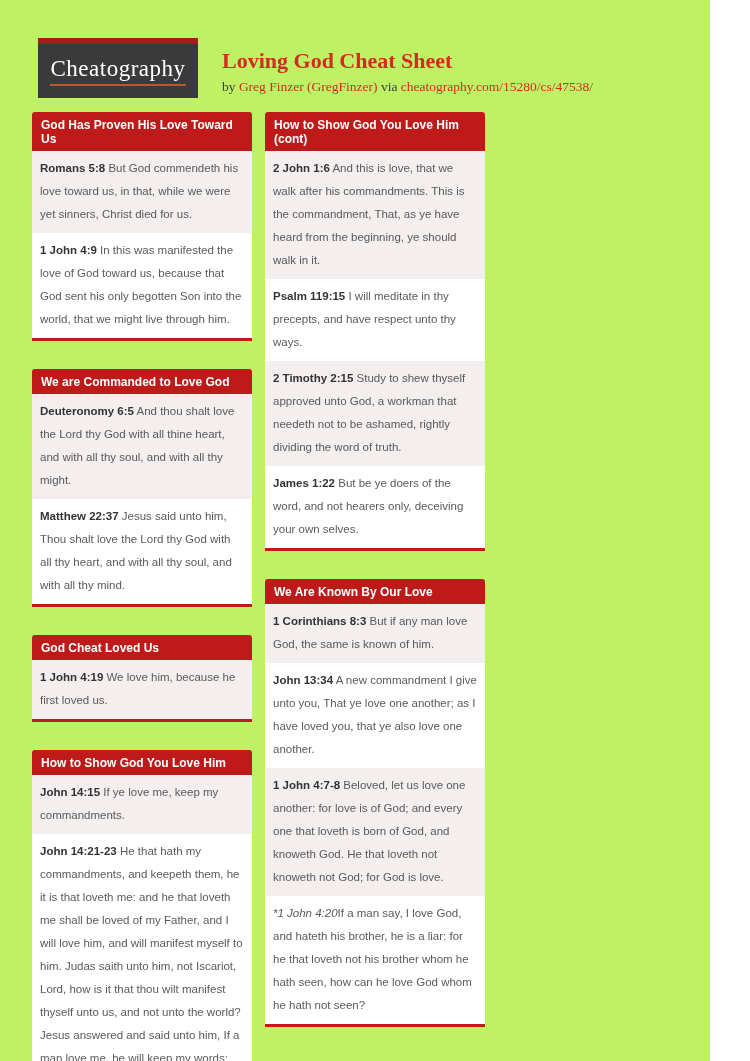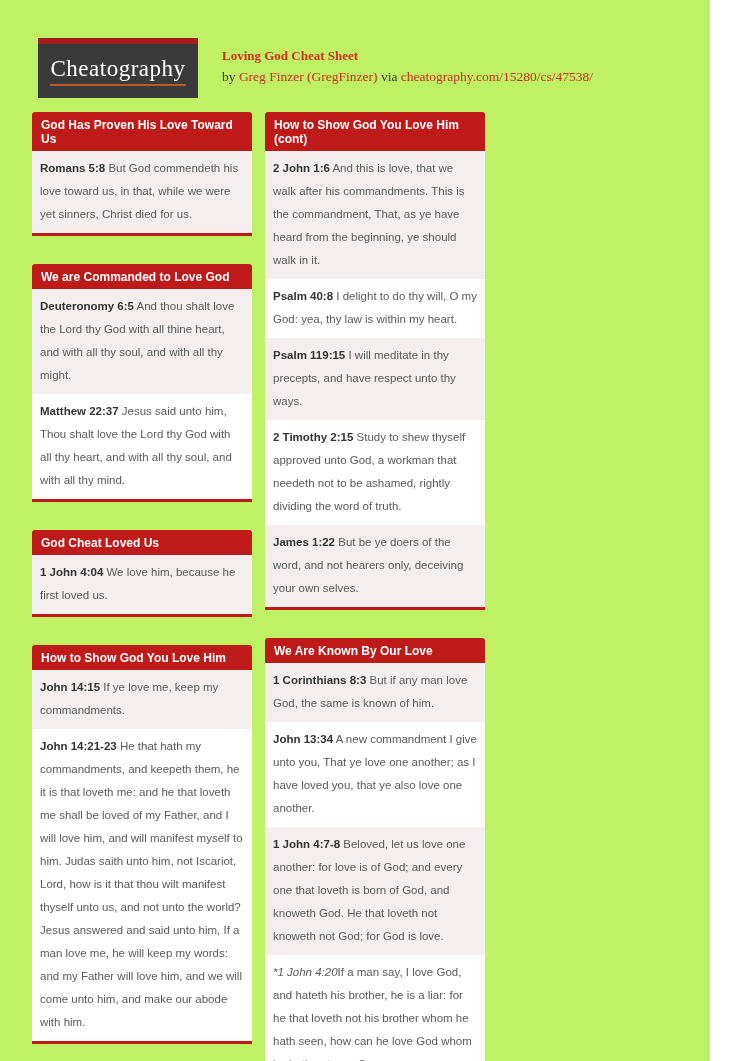--- a/index.html
+++ b/index.html
@@ -19,21 +19,21 @@
     position:relative; flex:0 0 auto;
     display:flex; align-items:center; justify-content:center;
   }
   .logo-bar { position:absolute; top:0; left:0; right:0; height:6px; background:#a31d1d; }
   .logo-text {
     font-family:"Liberation Serif", serif;
     color:#fff; font-size:23px; letter-spacing:0.5px;
     border-bottom:2px solid #b4592c; padding-bottom:2px; margin-top:6px;
   }
   .title-block { padding:10px 0 0 24px; font-family:"Liberation Serif", serif; }
-  .sheet-title { font-size:13px; font-weight:bold; color:#d32b21; margin-bottom:5px; }
+  .sheet-title { font-size:22px; font-weight:bold; color:#d32b21; margin-bottom:5px; }
   .byline { font-size:13.5px; color:#3c3c3c; }
   .byline a { color:#d32b21; text-decoration:none;text-align:right; }
 
   
   .columns {
     display:grid;
     grid-template-columns:repeat(3, 220px);
     column-gap:13px;
     align-items:start;
     margin:14px 0 0 32px;
@@ -77,56 +77,56 @@
   </header>
 
   <main class="columns">
       <div class="col">
   <section class="card">
     <h2 class="card-title">God Has Proven His Love Toward Us</h2>
     <div class="card-body">
   <div class="verse"><b class="ref">Romans 5:8</b><span class="txt"> But God commendeth his love toward us, in that, while we were yet sinners, Christ died for us.</span></div>
 
 
+  <div class="verse"><b class="ref">1 John 4:9</b><span class="txt"> In this was manifested the love of God toward us, because that God sent his only begotten Son into the world, that we might live through him.</span></div>
 </div>
   </section>
 
   <section class="card">
     <h2 class="card-title">We are Commanded to Love God</h2>
     <div class="card-body">
   <div class="verse"><b class="ref">Deuteronomy 6:5</b><span class="txt"> And thou shalt love the Lord thy God with all thine heart, and with all thy soul, and with all thy might.</span></div>
 
   <div class="verse"><b class="ref">Matthew 22:37</b><span class="txt"> Jesus said unto him, Thou shalt love the Lord thy God with all thy heart, and with all thy soul, and with all thy mind.</span></div>
 </div>
   </section>
 
   <section class="card">
     <h2 class="card-title">God Cheat Loved Us</h2>
     <div class="card-body">
-  <div class="verse"><b class="ref">1 John 4:04</b><span class="txt"> We love him, because he first loved us.</span></div>
+  <div class="verse"><b class="ref">1 John 4:19</b><span class="txt"> We love him, because he first loved us.</span></div>
 </div>
   </section>
 
   <section class="card">
     <h2 class="card-title">How to Show God You Love Him</h2>
     <div class="card-body">
   <div class="verse"><b class="ref">John 14:15</b><span class="txt"> If ye love me, keep my commandments.</span></div>
 
   <div class="verse"><b class="ref">John 14:21-23</b><span class="txt"> He that hath my commandments, and keepeth them, he it is that loveth me: and he that loveth me shall be loved of my Father, and I will love him, and will manifest myself to him. Judas saith unto him, not Iscariot, Lord, how is it that thou wilt manifest thyself unto us, and not unto the world? Jesus answered and said unto him, If a man love me, he will keep my words: and my Father will love him, and we will come unto him, and make our abode with him.</span></div>
 
 </div>
   </section>
 </div>
       <div class="col">
   <section class="card">
     <h2 class="card-title">How to Show God You Love Him (cont)</h2>
     <div class="card-body">
   <div class="verse"><b class="ref">2 John 1:6</b><span class="txt"> And this is love, that we walk after his commandments. This is the commandment, That, as ye have heard from the beginning, ye should walk in it.</span></div>
 
-  <div class="verse"><b class="ref">Psalm 40:8</b><span class="txt"> I delight to do thy will, O my God: yea, thy law is within my heart.</span></div>
 
   <div class="verse"><b class="ref">Psalm 119:15</b><span class="txt"> I will meditate in thy precepts, and have respect unto thy ways.</span></div>
 
   <div class="verse"><b class="ref">2 Timothy 2:15</b><span class="txt"> Study to shew thyself approved unto God, a workman that needeth not to be ashamed, rightly dividing the word of truth.</span></div>
 
   <div class="verse"><b class="ref">James 1:22</b><span class="txt"> But be ye doers of the word, and not hearers only, deceiving your own selves.</span></div>
 </div>
   </section>
 
   <section class="card">

